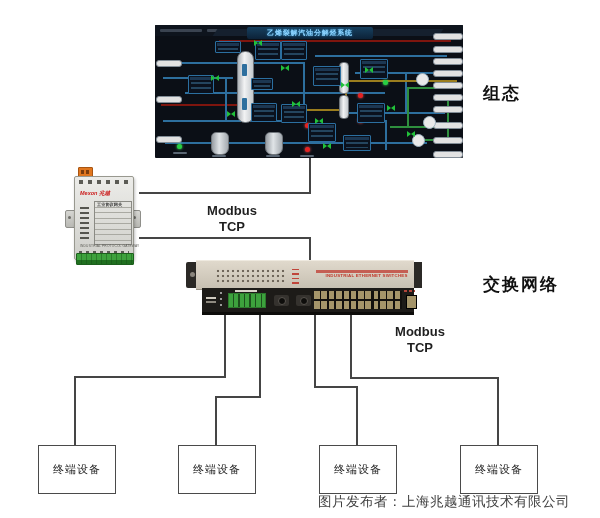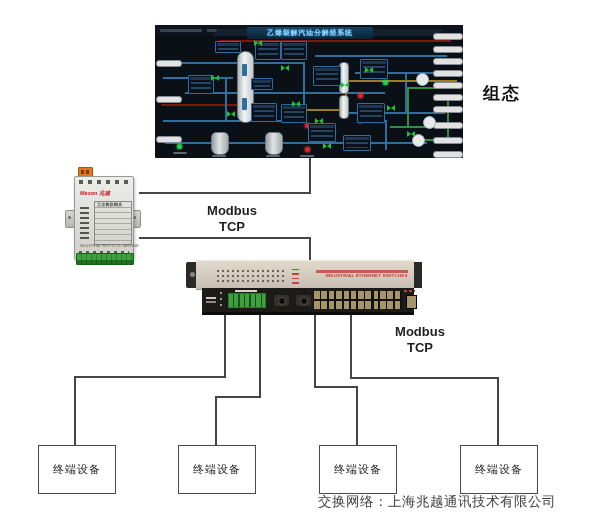--- a/index.html
+++ b/index.html
@@ -284,29 +284,30 @@
 
   <div class="conn-label" style="left:182px;top:203px;width:100px;">
     <div>Modbus</div>
     <div>TCP</div>
   </div>
   <div class="conn-label" style="left:372px;top:324px;width:96px;">
     <div>Modbus</div>
     <div>TCP</div>
   </div>
   <div class="big-label" style="left:483px;top:82px;">组态</div>
+  <div class="big-label" style="left:483px;top:273px;">交换网络</div>
 
   <div class="tbox" style="left:38px;">
     <span>终端设备</span>
   </div>
   <div class="tbox" style="left:178px;">
     <span>终端设备</span>
   </div>
   <div class="tbox" style="left:319px;">
     <span>终端设备</span>
   </div>
   <div class="tbox" style="left:460px;">
     <span>终端设备</span>
   </div>
 
-  <div class="footer-caption" style="left:318px;top:493px;">交换网络：上海兆越通讯技术有限公司</div>
+  <div class="footer-caption" style="left:318px;top:493px;">图片发布者：上海兆越通讯技术有限公司</div>
 
 </div>
 
 </body></html>

